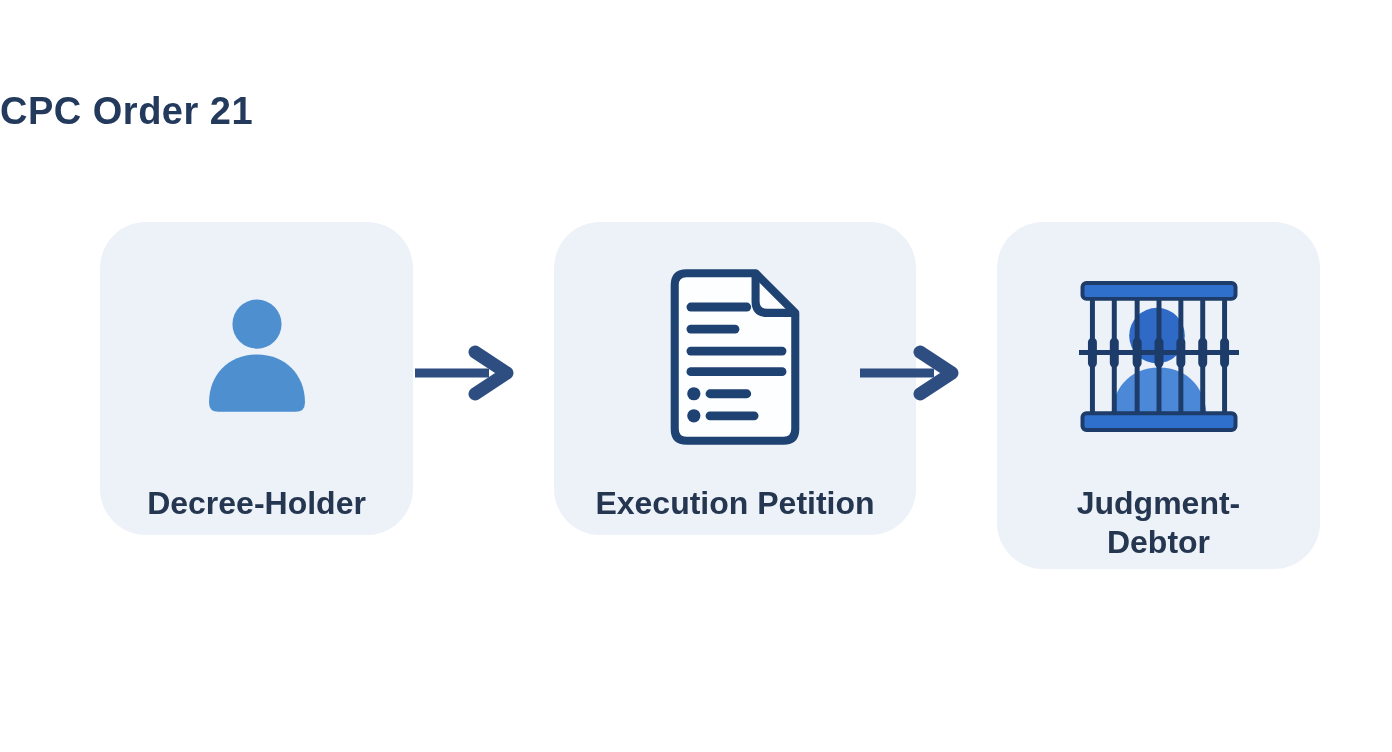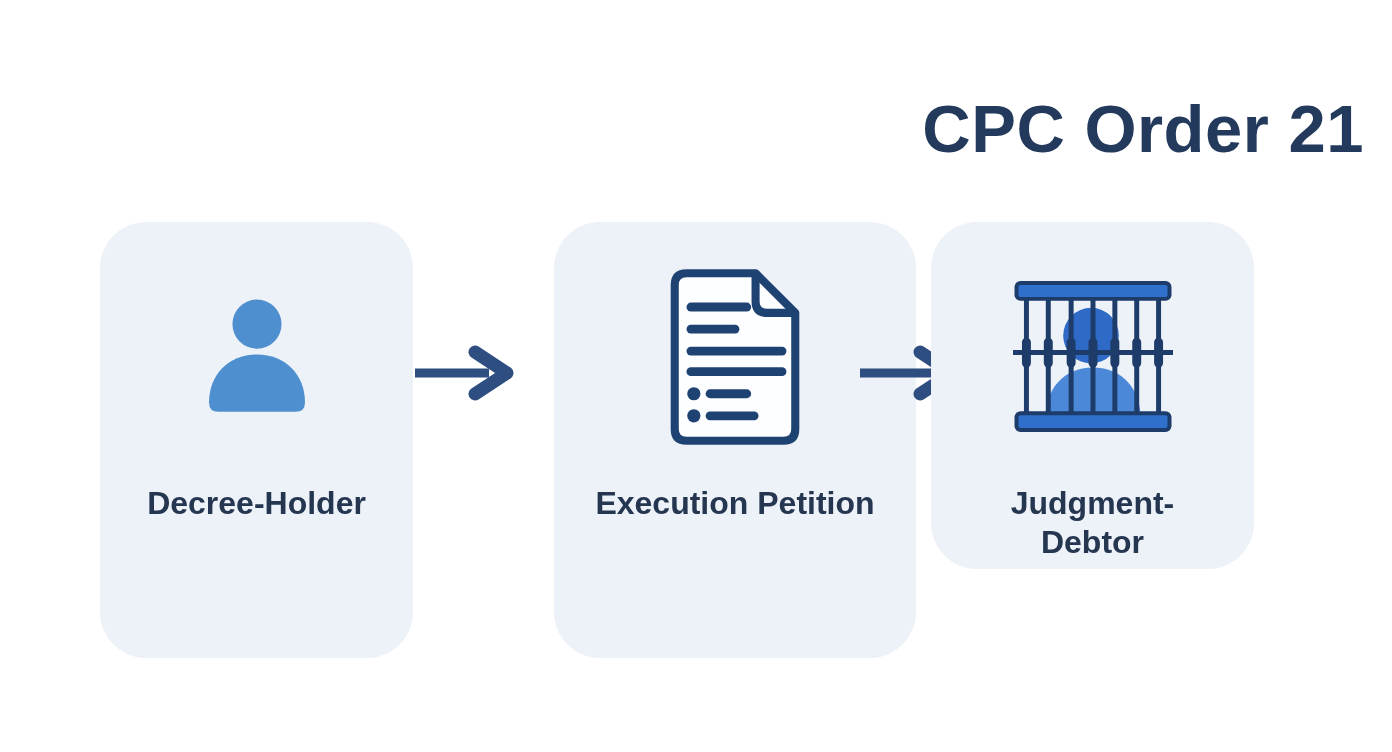--- a/index.html
+++ b/index.html
@@ -13,36 +13,36 @@
     width: 1392px;
     height: 752px;
     background: var(--background, #ffffff);
     overflow: hidden;
   }
   .page-title {
     position: absolute;
     left: 0;
     right: 28px;
     top: 90px;
-    text-align: right;
-    font-size: 67px;
+    text-align: left;
+    font-size: 38px;
     font-weight: 700;
     letter-spacing: 0.5px;
     color: var(--heading-text, #233a5c);
   }
   .flow-card {
     position: absolute;
     top: 222px;
-    height: 436px;
+    height: 313px;
     background: var(--card-background, #edf1f8);
     border-radius: 46px;
   }
   .card-decree   { left: 100px; width: 313px; }
   .card-petition { left: 554px; width: 314px; padding-left: 48px; }
-  .card-debtor   { left: 931px; width: 323px; height: 347px; }
+  .card-debtor   { left: 997px; width: 323px; height: 347px; }
 
   .card-icon {
     position: absolute;
     left: 50%;
     transform: translateX(-50%);
   }
   .card-decree   .card-icon { top: 74px; width: 117px; height: 124px; }
   .card-petition .card-icon { top: 45px; width: 147px; height: 180px; }
   .card-debtor   .card-icon { top: 58px; width: 160px; height: 155px; }
 

